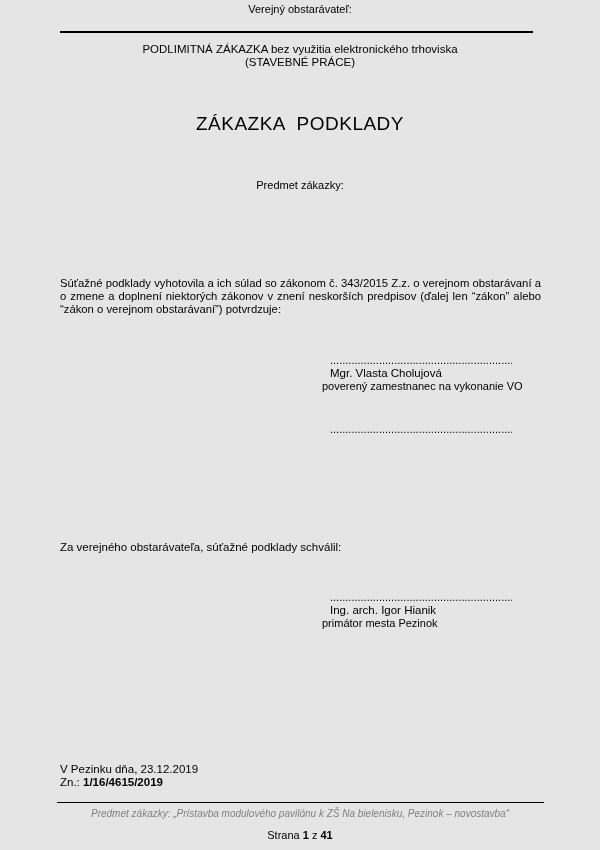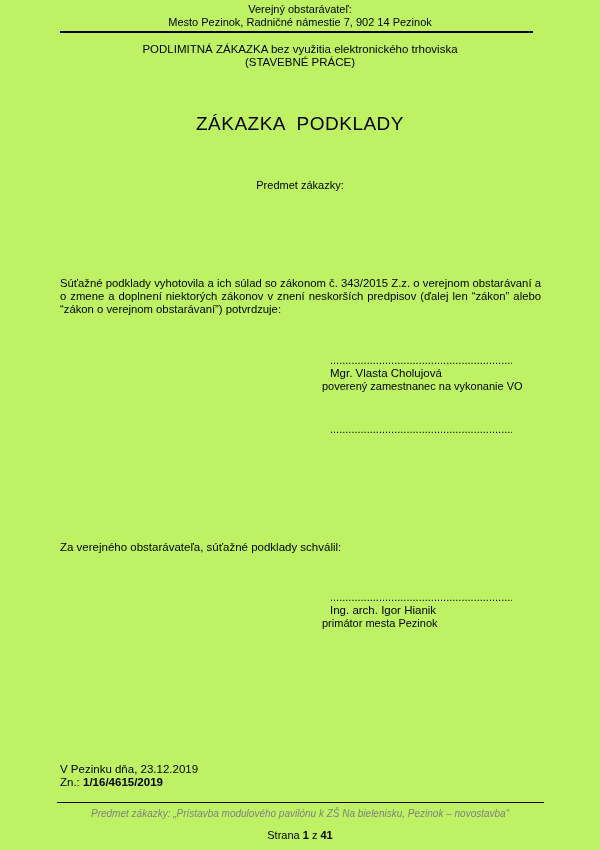--- a/index.html
+++ b/index.html
@@ -4,21 +4,21 @@
 <style>
   html, body {
     margin: 0;
     padding: 0;
     background: #ffffff;
   }
   .page {
     position: relative;
     width: 600px;
     height: 850px;
-    background: #bef264;
+    background: #e5e5e5;
     font-family: "Liberation Sans", sans-serif;
     color: #000000;
     overflow: hidden;
   }
   .abs { position: absolute; }
   .center { left: 0; width: 100%; text-align: center; }
 
   .issuer-label     { top: 3px;  font-size: 11px; line-height: 13px; }
   .issuer-address   { top: 16px; font-size: 11px; line-height: 13px; }
   .header-rule      { top: 31px; left: 60px; width: 473px; height: 2px; background: #000; }
@@ -59,21 +59,20 @@
   .footer-page      { top: 829px; font-size: 11px; }
   .page-num         { font-weight: bold; }
 </style>
 </head>
 <body>
 
 <div class="page">
 
   <div class="abs center issuer-label">Verejný obstarávateľ:</div>
 
-  <div class="abs center issuer-address">Mesto Pezinok, Radničné námestie 7, 902 14 Pezinok</div>
 
   <div class="abs header-rule"></div>
 
   <div class="abs center proc-type">PODLIMITNÁ ZÁKAZKA bez využitia elektronického trhoviska</div>
 
   <div class="abs center proc-category">(STAVEBNÉ PRÁCE)</div>
 
   <div class="abs center doc-title">ZÁKAZKA  PODKLADY</div>
 
   <div class="abs center subject-label">Predmet zákazky:</div>

